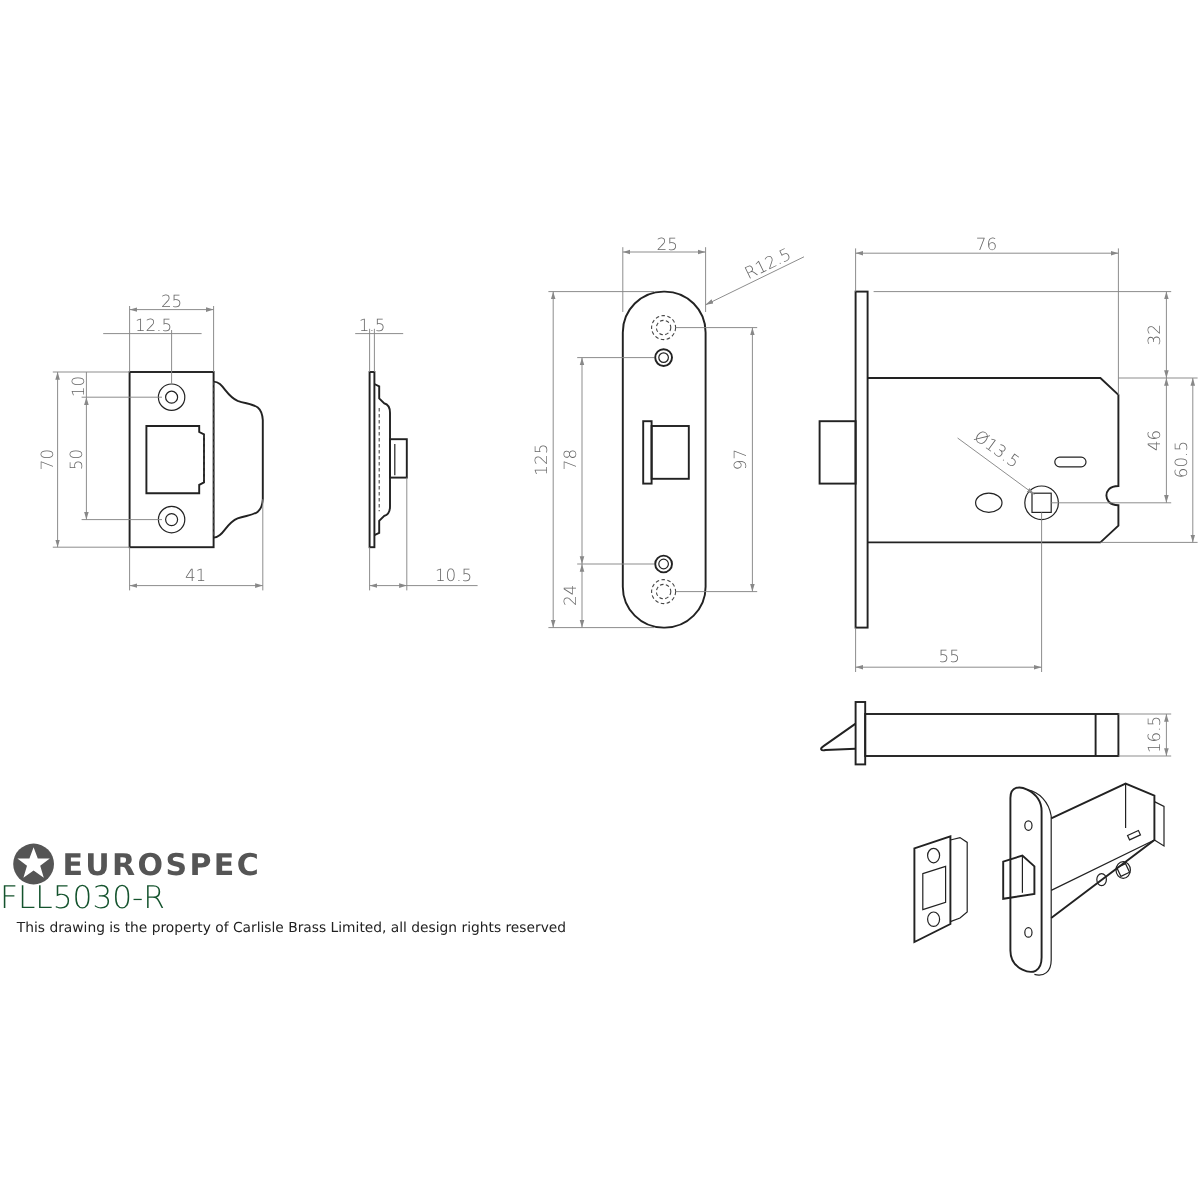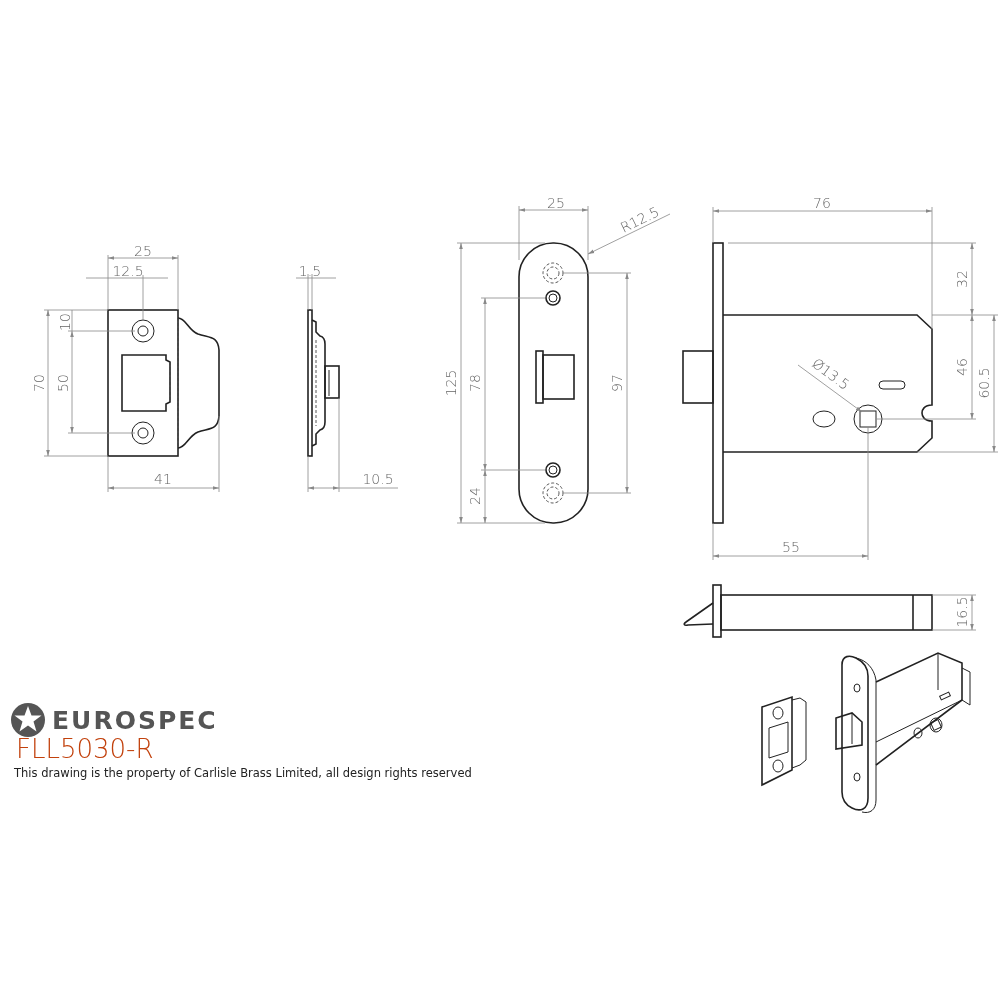--- a/index.html
+++ b/index.html
@@ -5,21 +5,21 @@
   html, body { margin:0; padding:0; background:#ffffff; }
   body { width:1000px; height:1000px; position:relative; overflow:hidden; font-family:"DejaVu Sans", sans-serif; }
   #drawing { position:absolute; left:0; top:0; width:1000px; height:1000px; }
   .dim-text { font-family:"DejaVu Sans", sans-serif; font-size:14px; fill:#666; font-weight:300; }
   .outline { fill:none; stroke:#222; stroke-width:1.6; }
   .thin { fill:none; stroke:#222; stroke-width:1; }
   .dim { fill:none; stroke:#888; stroke-width:0.8; }
   .hidden { fill:none; stroke:#444; stroke-width:0.9; stroke-dasharray:3 2; }
   #brand { position:absolute; left:10px; top:702px; display:flex; align-items:center; }
   #brand-name { font-family:"DejaVu Sans", sans-serif; font-weight:bold; font-size:25px; letter-spacing:2px; color:#555; margin-left:6px; }
-  #model { position:absolute; left:16px; top:734px; font-family:"DejaVu Sans", sans-serif; font-size:26px; color:#c2410c; font-weight:300; }
+  #model { position:absolute; left:0; top:734px; font-family:"DejaVu Sans", sans-serif; font-size:26px; color:#14532d; font-weight:300; }
   #copyright { position:absolute; left:14px; top:766px; font-family:"DejaVu Sans", sans-serif; font-size:11.5px; color:#222;text-align:center; }
 </style>
 </head>
 <body>
 
 <svg id="drawing" viewBox="0 0 1000 1000" xmlns="http://www.w3.org/2000/svg">
   <defs>
     <marker id="ar" viewBox="0 0 10 10" refX="10" refY="5" markerWidth="8" markerHeight="8" orient="auto-start-reverse">
       <path d="M0,2 L10,5 L0,8 z" fill="#888"></path>
     </marker>

